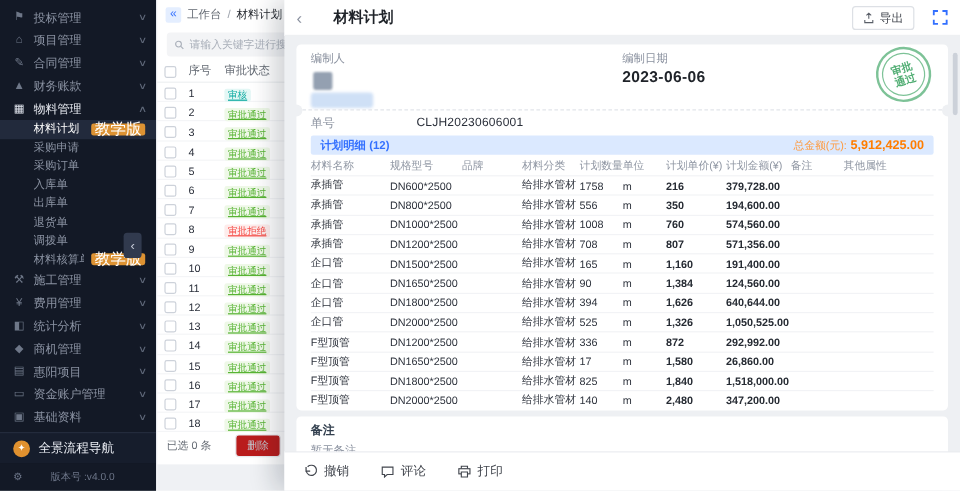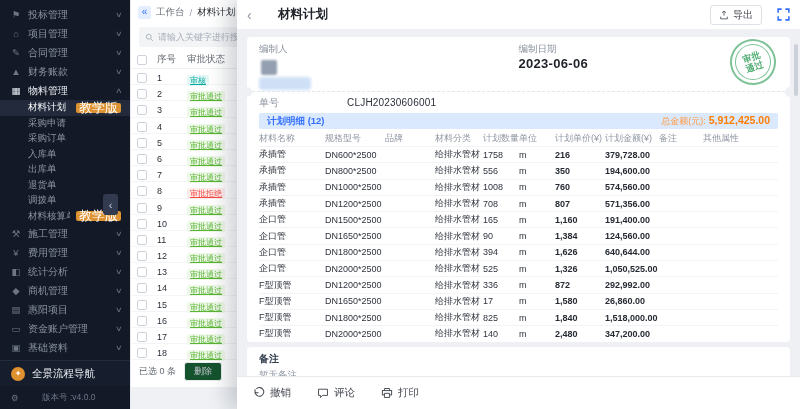--- a/index.html
+++ b/index.html
@@ -56,22 +56,22 @@
         cursor:pointer; }
   .lno { font-size:9px; color:#2a2f3a; }
   .badge { display:inline-block; font-size:8px; line-height:11px; padding:0 3px; border-radius:2px;
         white-space:nowrap;text-decoration:underline; }
   .st-pass   { color:#58b434; background:#eef8e7; }
   .st-reject { color:#f54a45; background:#feeceb; }
   .st-review { color:#0aa9a0; background:#e3f7f5; }
   .lproj { font-size:9px; color:#2a2f3a; white-space:nowrap; overflow:hidden; }
   .list-footer { display:flex; align-items:center; gap:8px; height:22px; padding:0 8px; }
   .sel-count { font-size:9px; color:#646a73; }
-  .btn-disabled { font-size:9px; color:#c1c5cc; background:#14532d; border:1px solid #e8eaee;
-        border-radius:3px; padding:2px 9px; }
+  .btn-disabled { font-size:9px; color:#c1c5cc; background:#b91c1c; border:1px solid #e8eaee;
+        border-radius:3px; padding:2px 9px;margin-left:12px; }
   .list-bottom-gap { position:absolute; left:0; right:0; bottom:0; height:22px; background:#eff1f4; }
 
   
   .drawer { position:absolute; left:237px; top:0; right:0; bottom:0; display:flex; flex-direction:column;
         background:#eef0f3; box-shadow:-9px 0 20px rgba(15,25,40,.20); z-index:5; }
   .d-header { height:30px; background:#fff; border-bottom:1px solid #eef0f2; display:flex;
         align-items:center; padding:0 10px; flex:none; }
   .d-back { color:#8a919f; font-size:14px; line-height:14px; cursor:pointer; width:14px; }
   .d-title { margin-left:17px; font-size:12.5px; font-weight:bold; color:#1f2329; }
   .d-tools { margin-left:auto; display:flex; align-items:center; gap:15px; }

